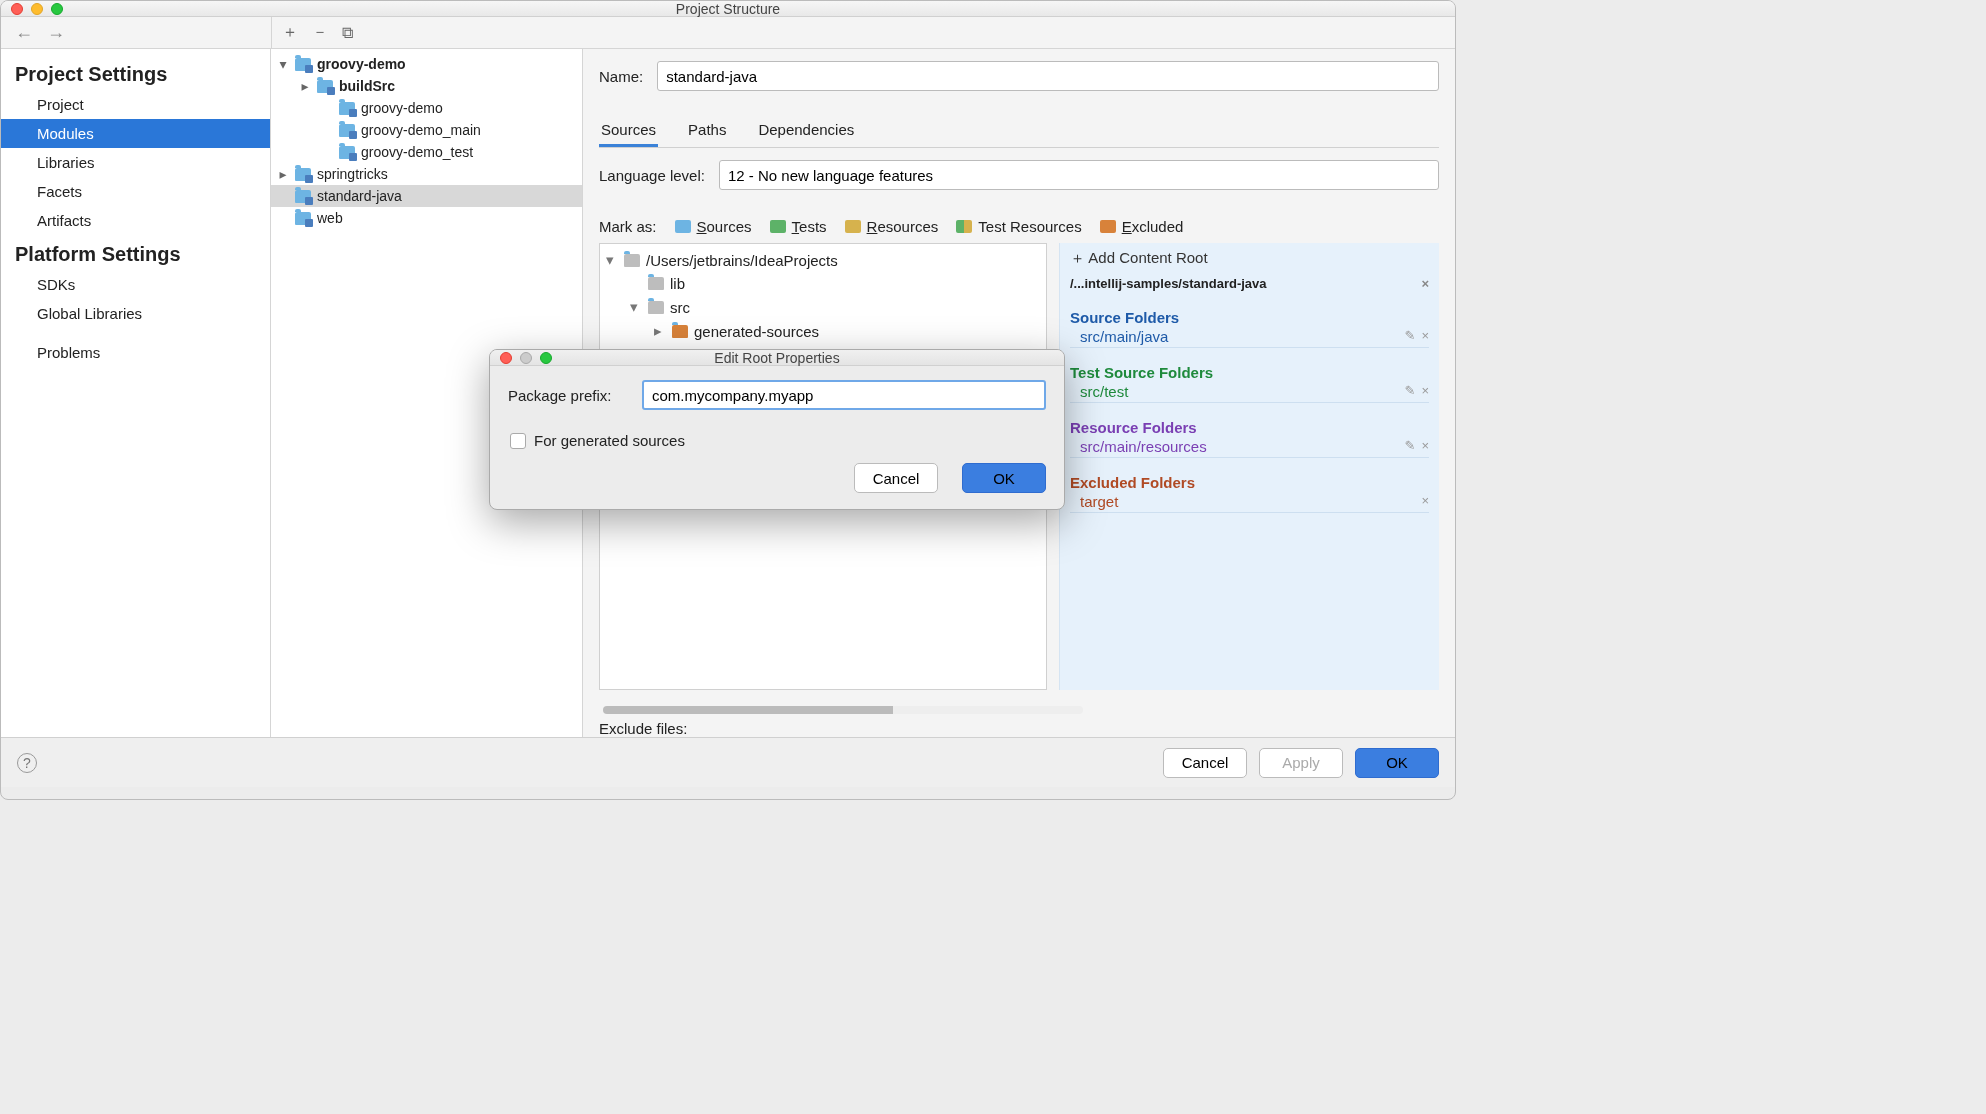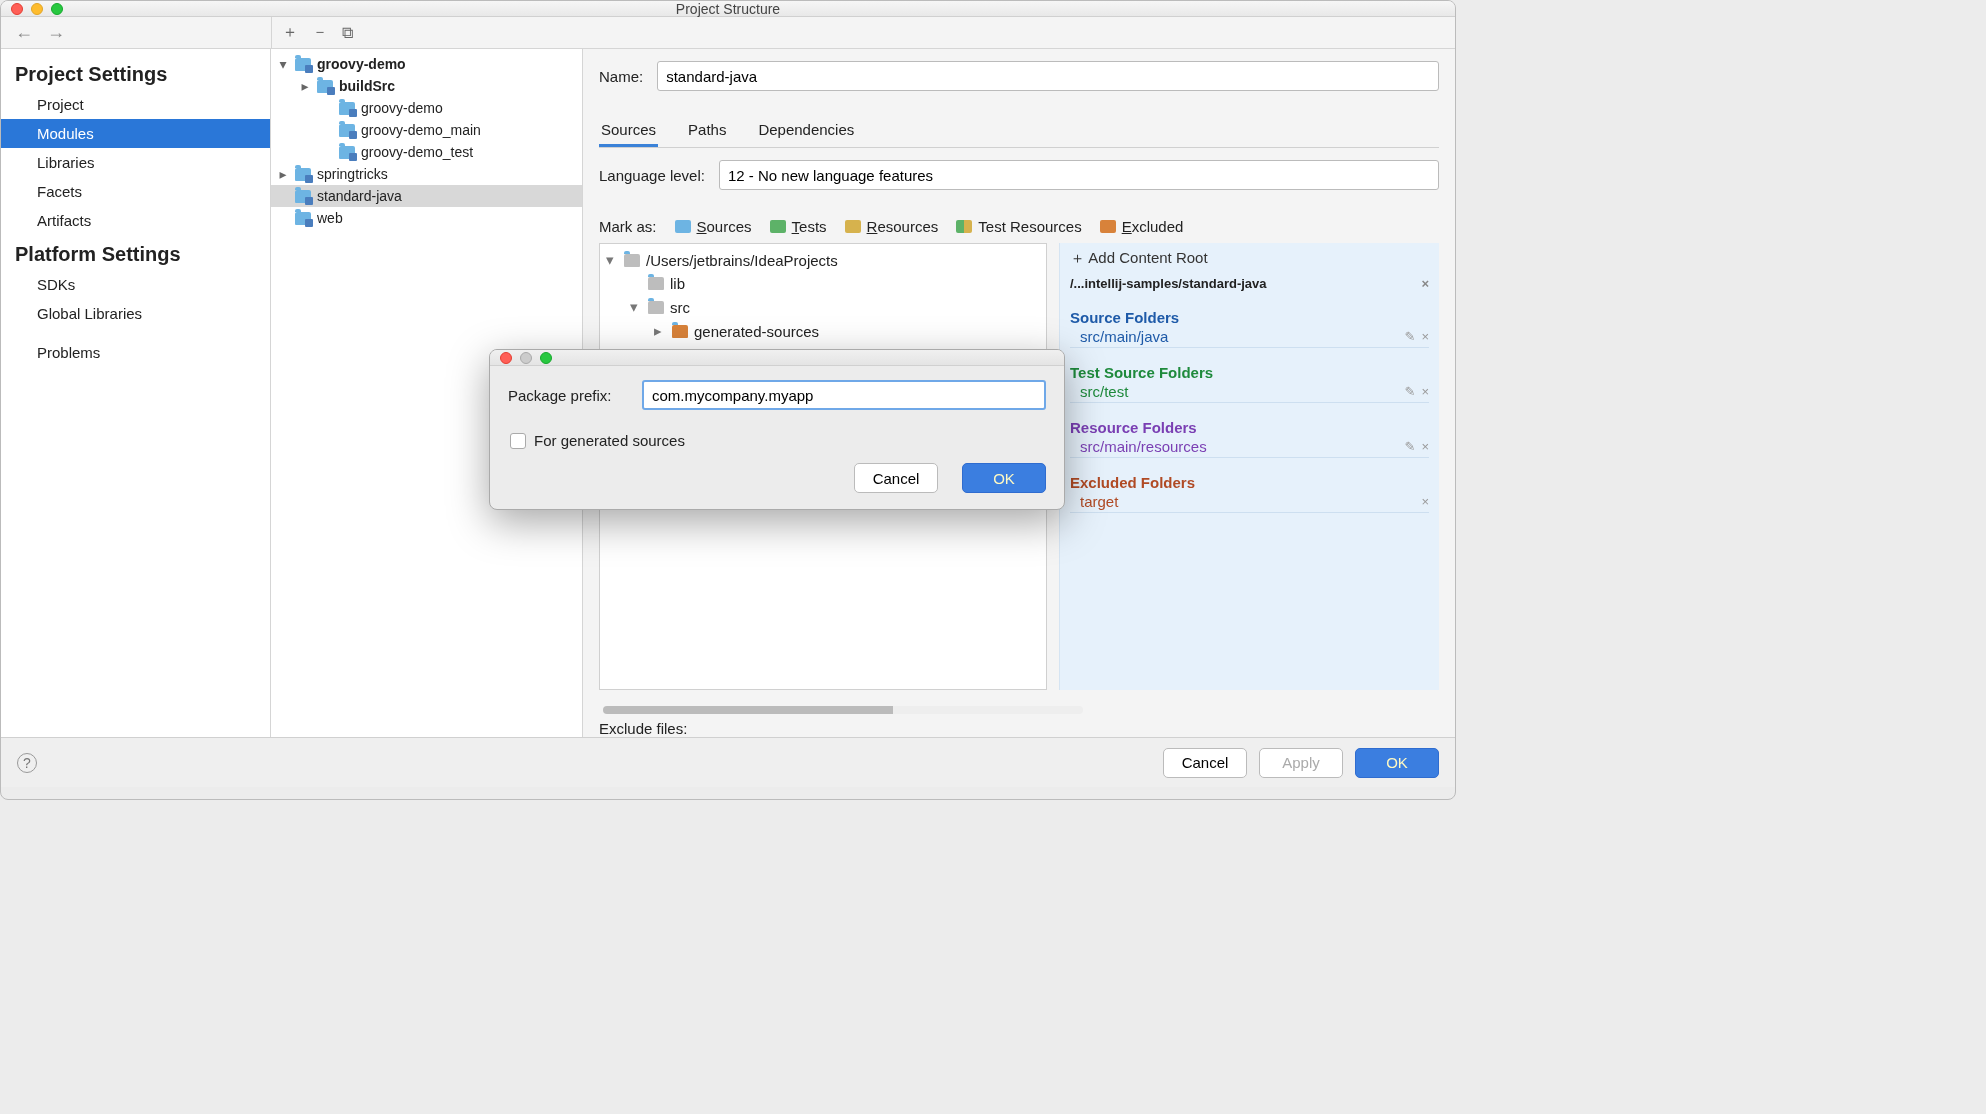--- a/index.html
+++ b/index.html
@@ -123,21 +123,21 @@
   .roots {
     width:380px; background:#e6f1fb; padding:4px 10px 10px; overflow:auto;
     border-left:1px solid #d5e4f2;
   }
   .roots .add { font-size:15px; color:#333; padding:2px 0 6px;}
   .roots .root-path { font-weight:700; font-size:13px; padding:2px 0; display:flex; align-items:center;}
   .roots .root-path .x{ margin-left:auto; color:#888;}
   .roots .section { font-weight:700; font-size:15px; margin-top:16px;}
   .roots .section.sources{color:#1e5aa8;} .roots .section.tests{color:#1e8a3c;}
   .roots .section.resources{color:#7a3fb3;} .roots .section.excluded{color:#b04a24;}
-  .roots .item { font-size:15px; padding:2px 0 2px 10px; display:flex; align-items:center; gap:6px; border-bottom:1px solid #cddff0;}
+  .roots .item { font-size:15px; padding:2px 0 2px 10px; display:flex; gap:6px; border-bottom:1px solid #cddff0;}
   .roots .item .pencil{ margin-left:auto; color:#999; font-size:13px;}
   .roots .item .x{ color:#999; font-size:13px;}
   .item.sources{color:#1e5aa8;} .item.tests{color:#1e8a3c;}
   .item.resources{color:#7a3fb3;} .item.excluded{color:#b04a24;}
   
   .exclude-block { margin-top:10px; }
   .scrollbar-fake { height:8px; background:linear-gradient(90deg,#bbb,#bbb) left/290px 8px no-repeat; border-radius:4px; margin:6px 4px; width:100%; max-width:480px; background-color:#eee;}
   .exclude-row { display:flex; align-items:flex-start; gap:12px; }
   .exclude-row input { width:320px; height:28px; border:1px solid #bbb; background:#fff; border-radius:3px; }
   .hint { color:#777; font-size:14px; max-width:330px; padding-top:4px; }
@@ -145,21 +145,21 @@
   .footer {
     height:50px; border-top:1px solid #d0d0d0; background:#efefef;
     display:flex; align-items:center; padding:0 16px;
   }
   .help { width:20px; height:20px; border:1.5px solid #999; border-radius:50%; color:#777; display:flex; align-items:center; justify-content:center; font-size:14px;}
   .footer .spacer{flex:1;}
   button.btn {
     min-width:84px; height:30px; border:1px solid #bbb; background:#fff;
     border-radius:5px; font-size:15px; padding:0 16px; margin-left:12px;
   }
-  button.btn.primary { background:#3b7ee0; border-color:#2f6ccf; color:#fef9c3;}
+  button.btn.primary { background:#3b7ee0; border-color:#2f6ccf; color:#000000;}
   button.btn:disabled { color:#aaa; }
   
   .modal {
     position:absolute;
     left:488px; top:348px;
     width:576px;
     background:#ececec;
     border:1px solid #aaa;
     border-radius:8px;
     box-shadow:0 12px 40px rgba(0,0,0,.35);
@@ -377,20 +377,21 @@
   <button class="btn primary">OK</button>
 </div>
 
 <div class="modal">
   <div class="titlebar">
     <div class="traffic-lights">
       <div class="tl red"></div>
       <div class="tl grey"></div>
       <div class="tl green"></div>
     </div>
+    <div class="title">Edit Root Properties</div>
   </div>
   <div class="modal-body">
     <div class="field-row">
       <label>Package prefix:</label>
       <input type="text" value="com.mycompany.myapp" style="">
     </div>
     <div class="checkbox-row">
       <span class="cb"></span>
       <span>For generated sources</span>
     </div>

